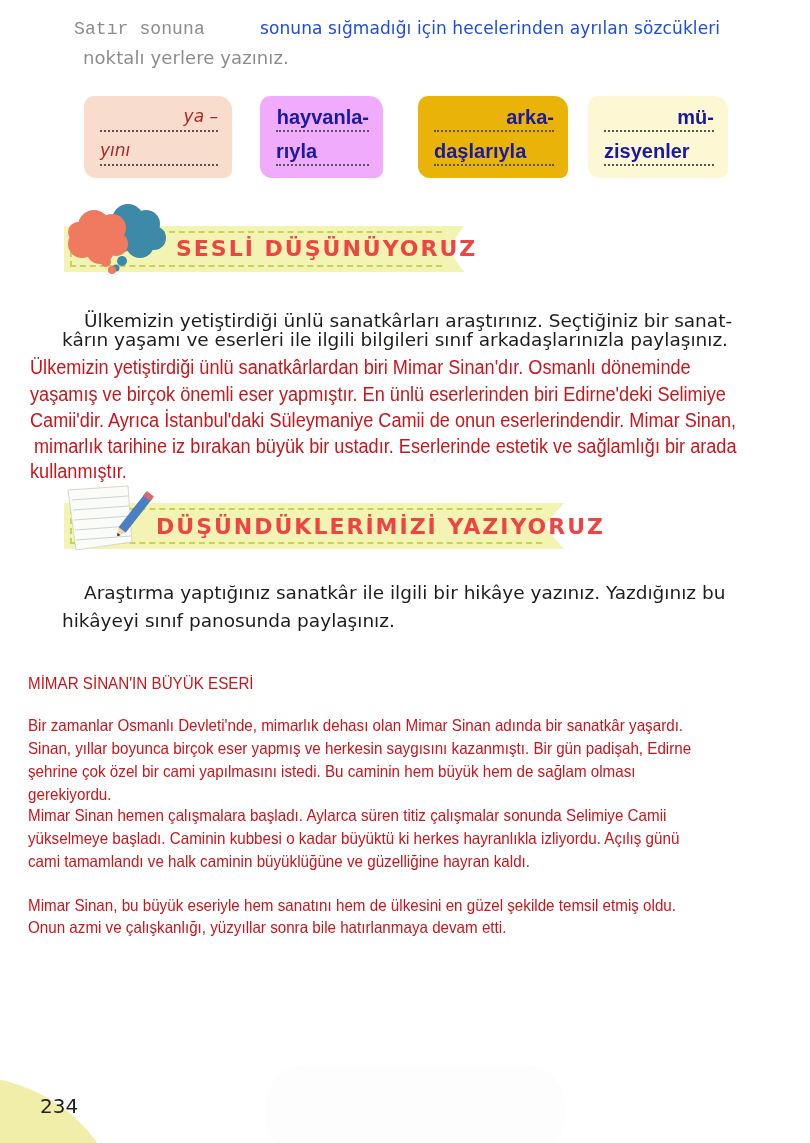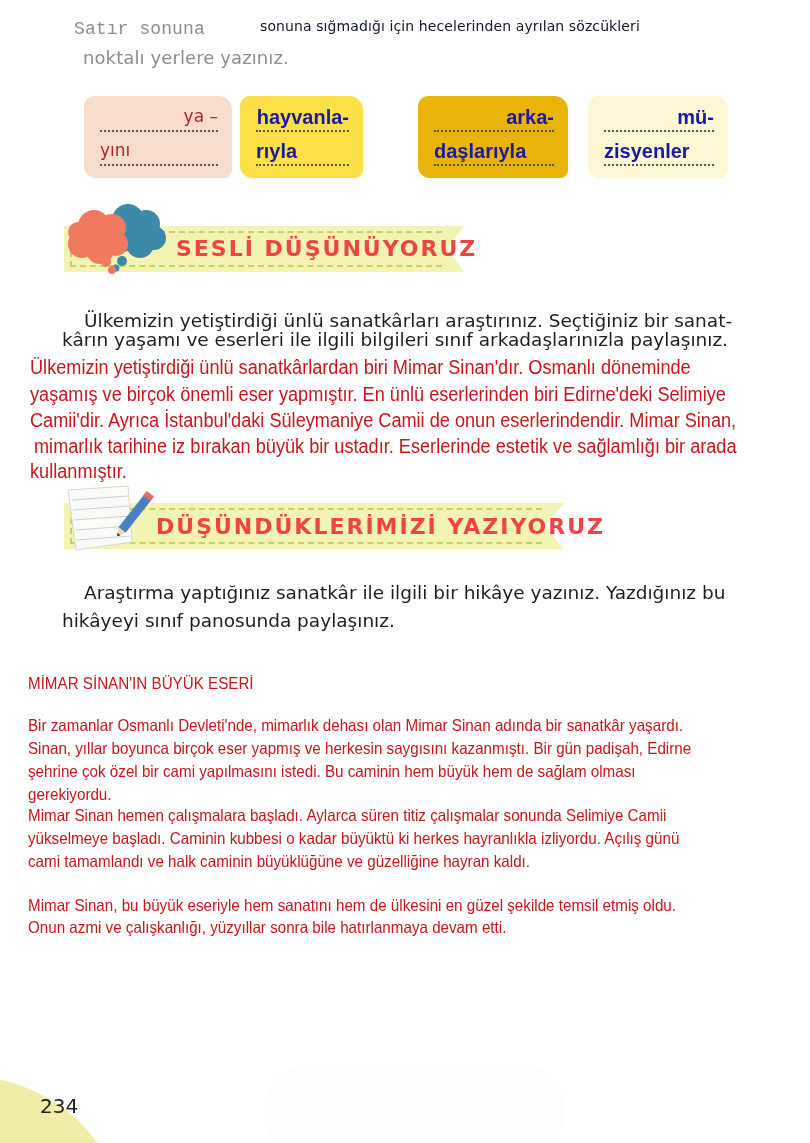--- a/index.html
+++ b/index.html
@@ -2,21 +2,21 @@
 <html><head>
   <meta charset="utf-8">
   <style>
     * { box-sizing: border-box; margin: 0; padding: 0; }
     html, body { width: 810px; height: 1143px; background: #ffffff; overflow: hidden; }
     body { position: relative; font-family: "DejaVu Sans", sans-serif; color: #1d1d1b; }
 
     .abs { position: absolute; }
 
     
-    .instr-line { position: absolute; font-family: "DejaVu Sans", sans-serif; font-size: 14px; color: #0f172a; white-space: nowrap; letter-spacing: 0.1px; }
+    .instr-line { position: absolute; font-family: "DejaVu Sans", sans-serif; font-size: 17px; color: #1d4ed8; white-space: nowrap; letter-spacing: 0.1px; }
     .faded { color: #666; opacity: 0.75; }
     .top-wash { position: absolute; left: 0; top: 0; width: 150px; height: 75px; background: linear-gradient(90deg, rgba(255,255,255,0.9), rgba(255,255,255,0)); }
 
     
     .card { position: absolute; height: 82px; border-radius: 10px 14px 8px 12px; }
     .card .ln { position: absolute; left: 16px; right: 14px; height: 26px; border-bottom: 2px dotted #555; font-family: "Liberation Sans", sans-serif; font-weight: bold; font-size: 20px; color: #1a1aa0; white-space: nowrap; }
     .card .ln.r { text-align: right; }
     .card .ln.l1 { top: 10px; }
     .card .ln.l2 { top: 44px; }
     .card .ln.hand { font-family: "DejaVu Sans", sans-serif; font-weight: normal; color: #a8282a; font-size: 17px; }
@@ -41,25 +41,25 @@
     .ghost { position: absolute; left: 265px; top: 1065px; width: 300px; height: 90px; background: #fdfdfd; border-radius: 40px; }
   </style>
 </head>
 <body>
 
 <div class="top-wash"></div>
 <div class="instr-line faded" style="left:74px; top:19px; font-size:18px;font-family:Liberation Mono, monospace;">Satır sonuna</div>
 <div class="instr-line" style="left:260px; top:18px;">sonuna sığmadığı için hecelerinden ayrılan sözcükleri</div>
 <div class="instr-line faded" style="left:83px; top:47px; font-size:18px;">noktalı yerlere yazınız.</div>
 
-<div class="card" style="left:84px; top:96px; width:148px; background:#f8dccc;">
+<div class="card" style="left:84px; top:96px; width:148px; background:#f8dccc;font-style:italic;">
   <div class="ln l1 r hand">ya –</div>
   <div class="ln l2 hand">yını</div>
 </div>
-<div class="card" style="left:240px; top:96px; width:123px; background:#fde047;">
+<div class="card" style="left:260px; top:96px; width:123px; background:#f0abfc;">
   <div class="ln l1 r">hayvanla-</div>
   <div class="ln l2">rıyla</div>
 </div>
 <div class="card" style="left:418px; top:96px; width:150px; background:#eab308;">
   <div class="ln l1 r">arka-</div>
   <div class="ln l2">daşlarıyla</div>
 </div>
 <div class="card" style="left:588px; top:96px; width:140px; background:#fdf7d4;">
   <div class="ln l1 r">mü-</div>
   <div class="ln l2">zisyenler</div>

